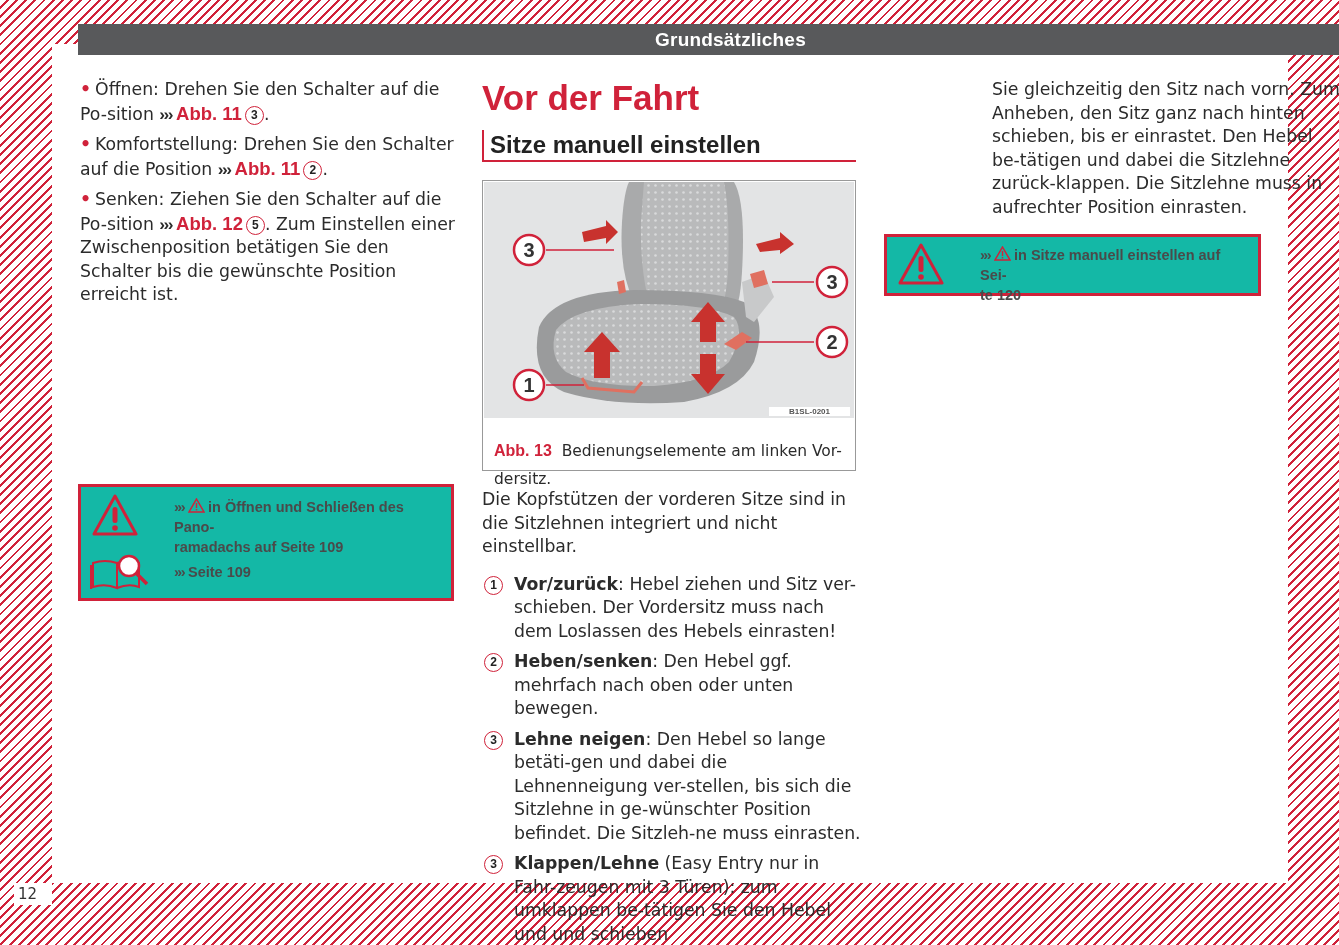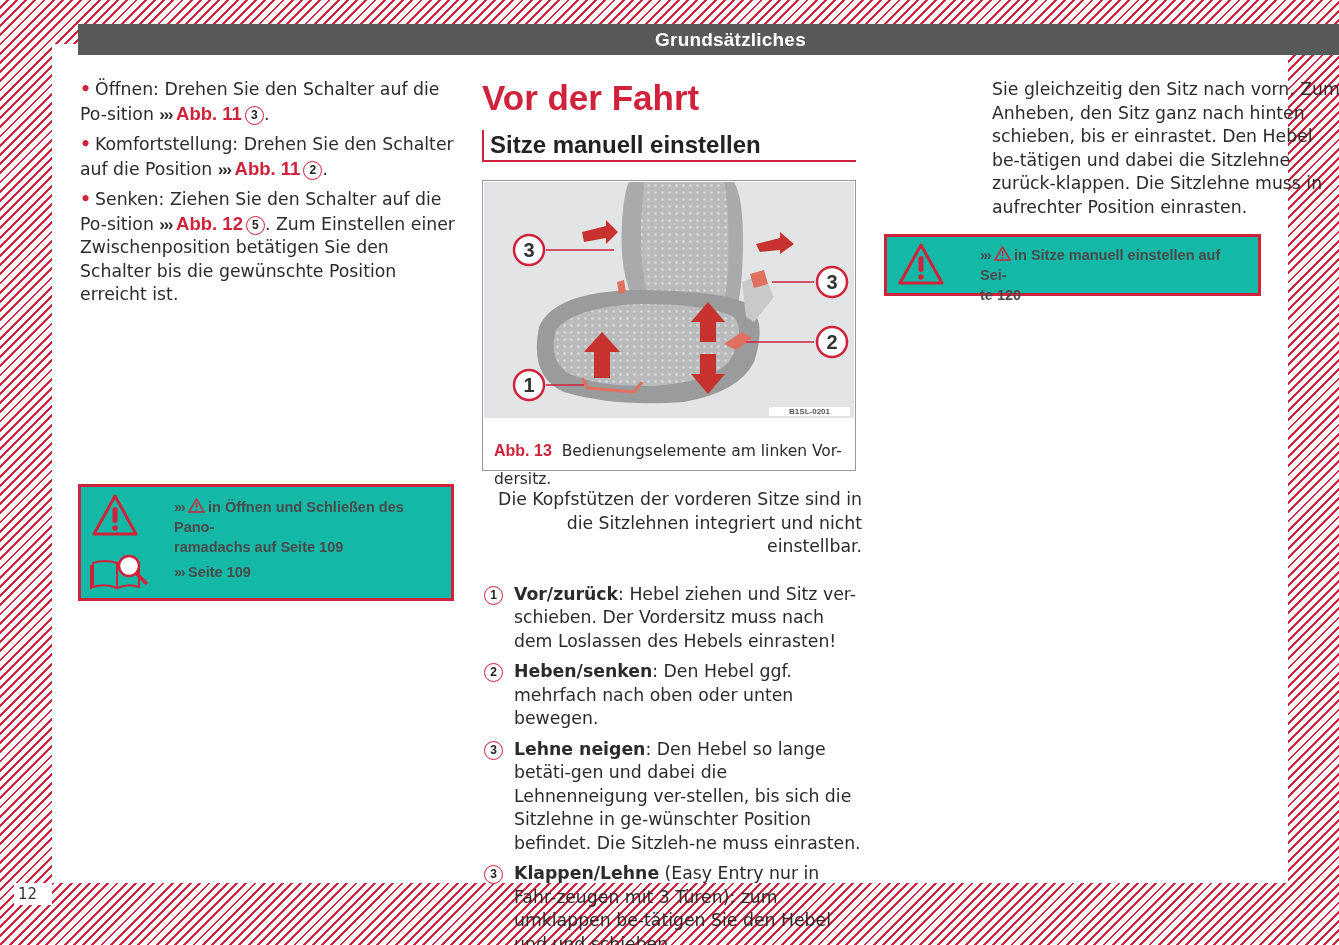--- a/index.html
+++ b/index.html
@@ -138,21 +138,21 @@
       </g>
     </svg>
     <div class="fig-code">B1SL-0201</div>
   </div>
   <div class="fig-cap">
     <span class="ref">Abb. 13</span>&nbsp;&nbsp;<span>Bedienungselemente am linken Vor-dersitz.</span>
   </div>
 </div>
 
 <div class="col" style="left:482px; top:488px; width:380px;">
-  <p style="margin-bottom:24px;text-align:right;">Die Kopfstützen der vorderen Sitze sind in die Sitzlehnen integriert und nicht einstellbar.</p>
+  <p style="margin-bottom:14px;">Die Kopfstützen der vorderen Sitze sind in die Sitzlehnen integriert und nicht einstellbar.</p>
   <div class="list-item"><span class="cnum">1</span><b>Vor/zurück</b><span>: Hebel ziehen und Sitz ver-schieben. Der Vordersitz muss nach dem Loslassen des Hebels einrasten!</span></div>
   <div class="list-item"><span class="cnum">2</span><b>Heben/senken</b><span>: Den Hebel ggf. mehrfach nach oben oder unten bewegen.</span></div>
   <div class="list-item"><span class="cnum">3</span><b>Lehne neigen</b><span>: Den Hebel so lange betäti-gen und dabei die Lehnenneigung ver-stellen, bis sich die Sitzlehne in ge-wünschter Position befindet. Die Sitzleh-ne muss einrasten.</span></div>
   <div class="list-item"><span class="cnum">3</span><b>Klappen/Lehne</b><span> (Easy Entry nur in Fahr-zeugen mit 3 Türen): zum umklappen be-tätigen Sie den Hebel und und schieben</span></div>
 </div>
 
 <div class="col" style="left:952px; top:78px; width:350px;margin-left:40px;">
   <p>Sie gleichzeitig den Sitz nach vorn. Zum Anheben, den Sitz ganz nach hinten schieben, bis er einrastet. Den Hebel be-tätigen und dabei die Sitzlehne zurück-klappen. Die Sitzlehne muss in aufrechter Position einrasten.</p>
 </div>
 

